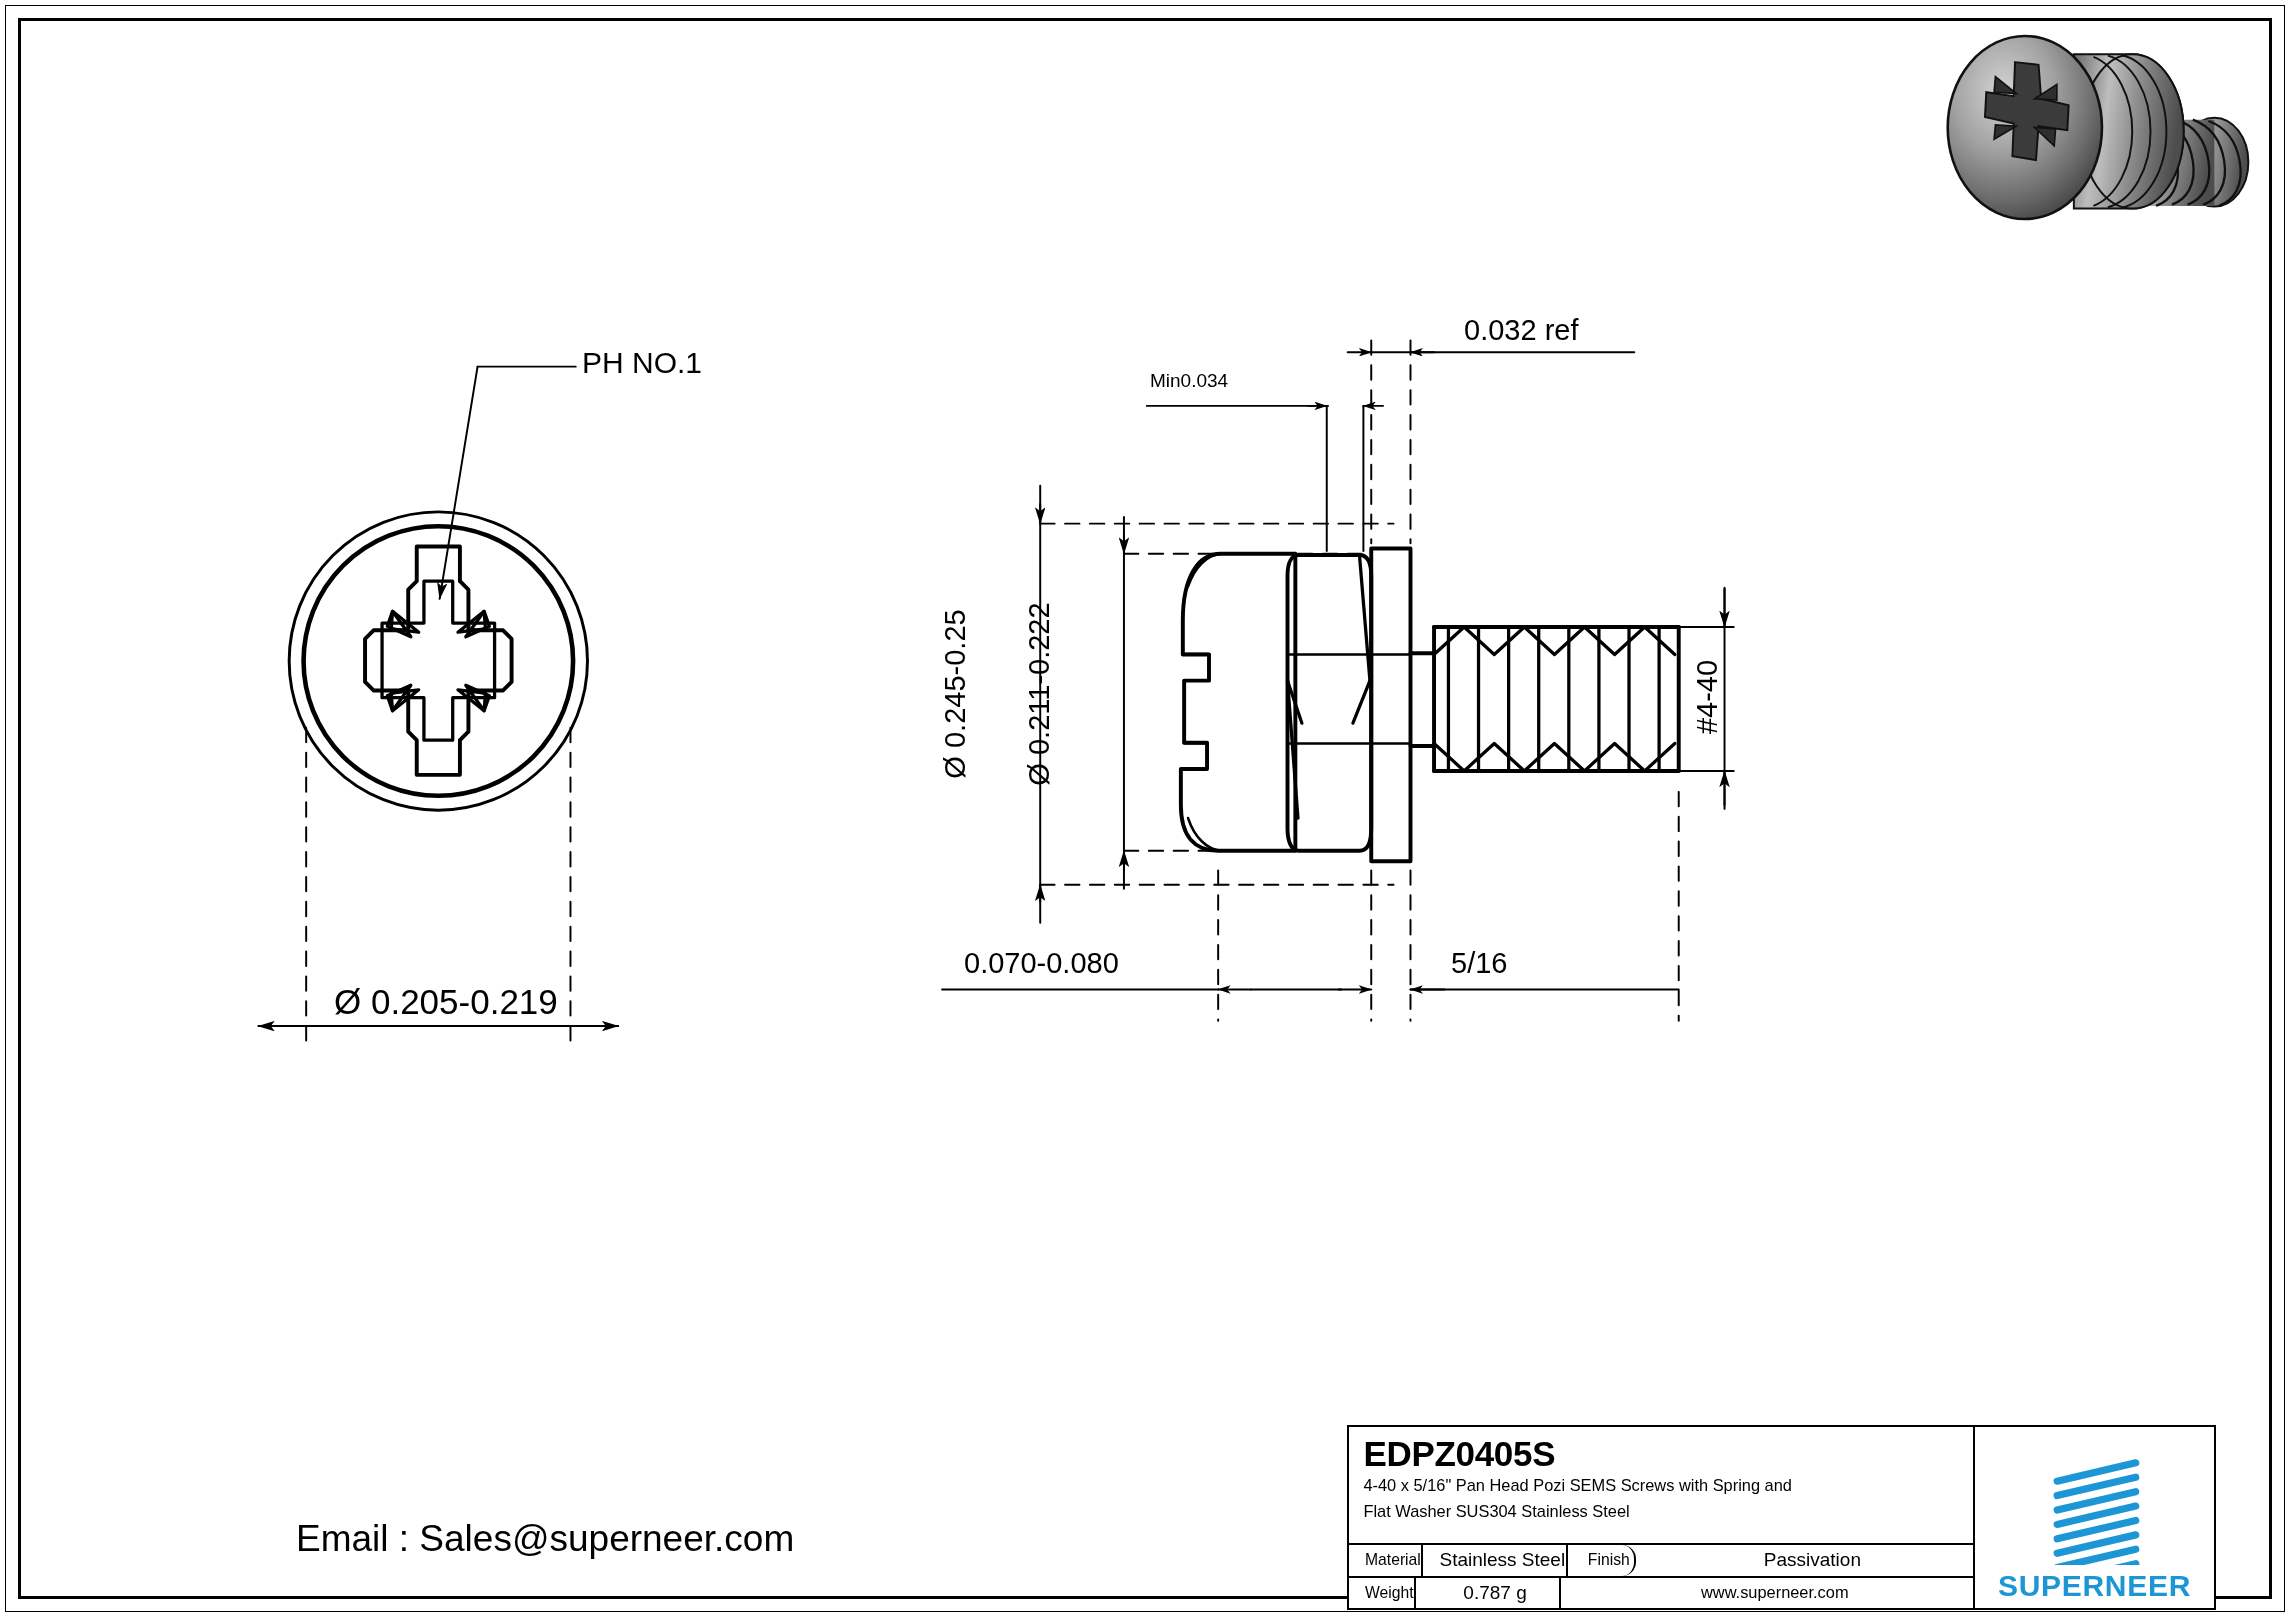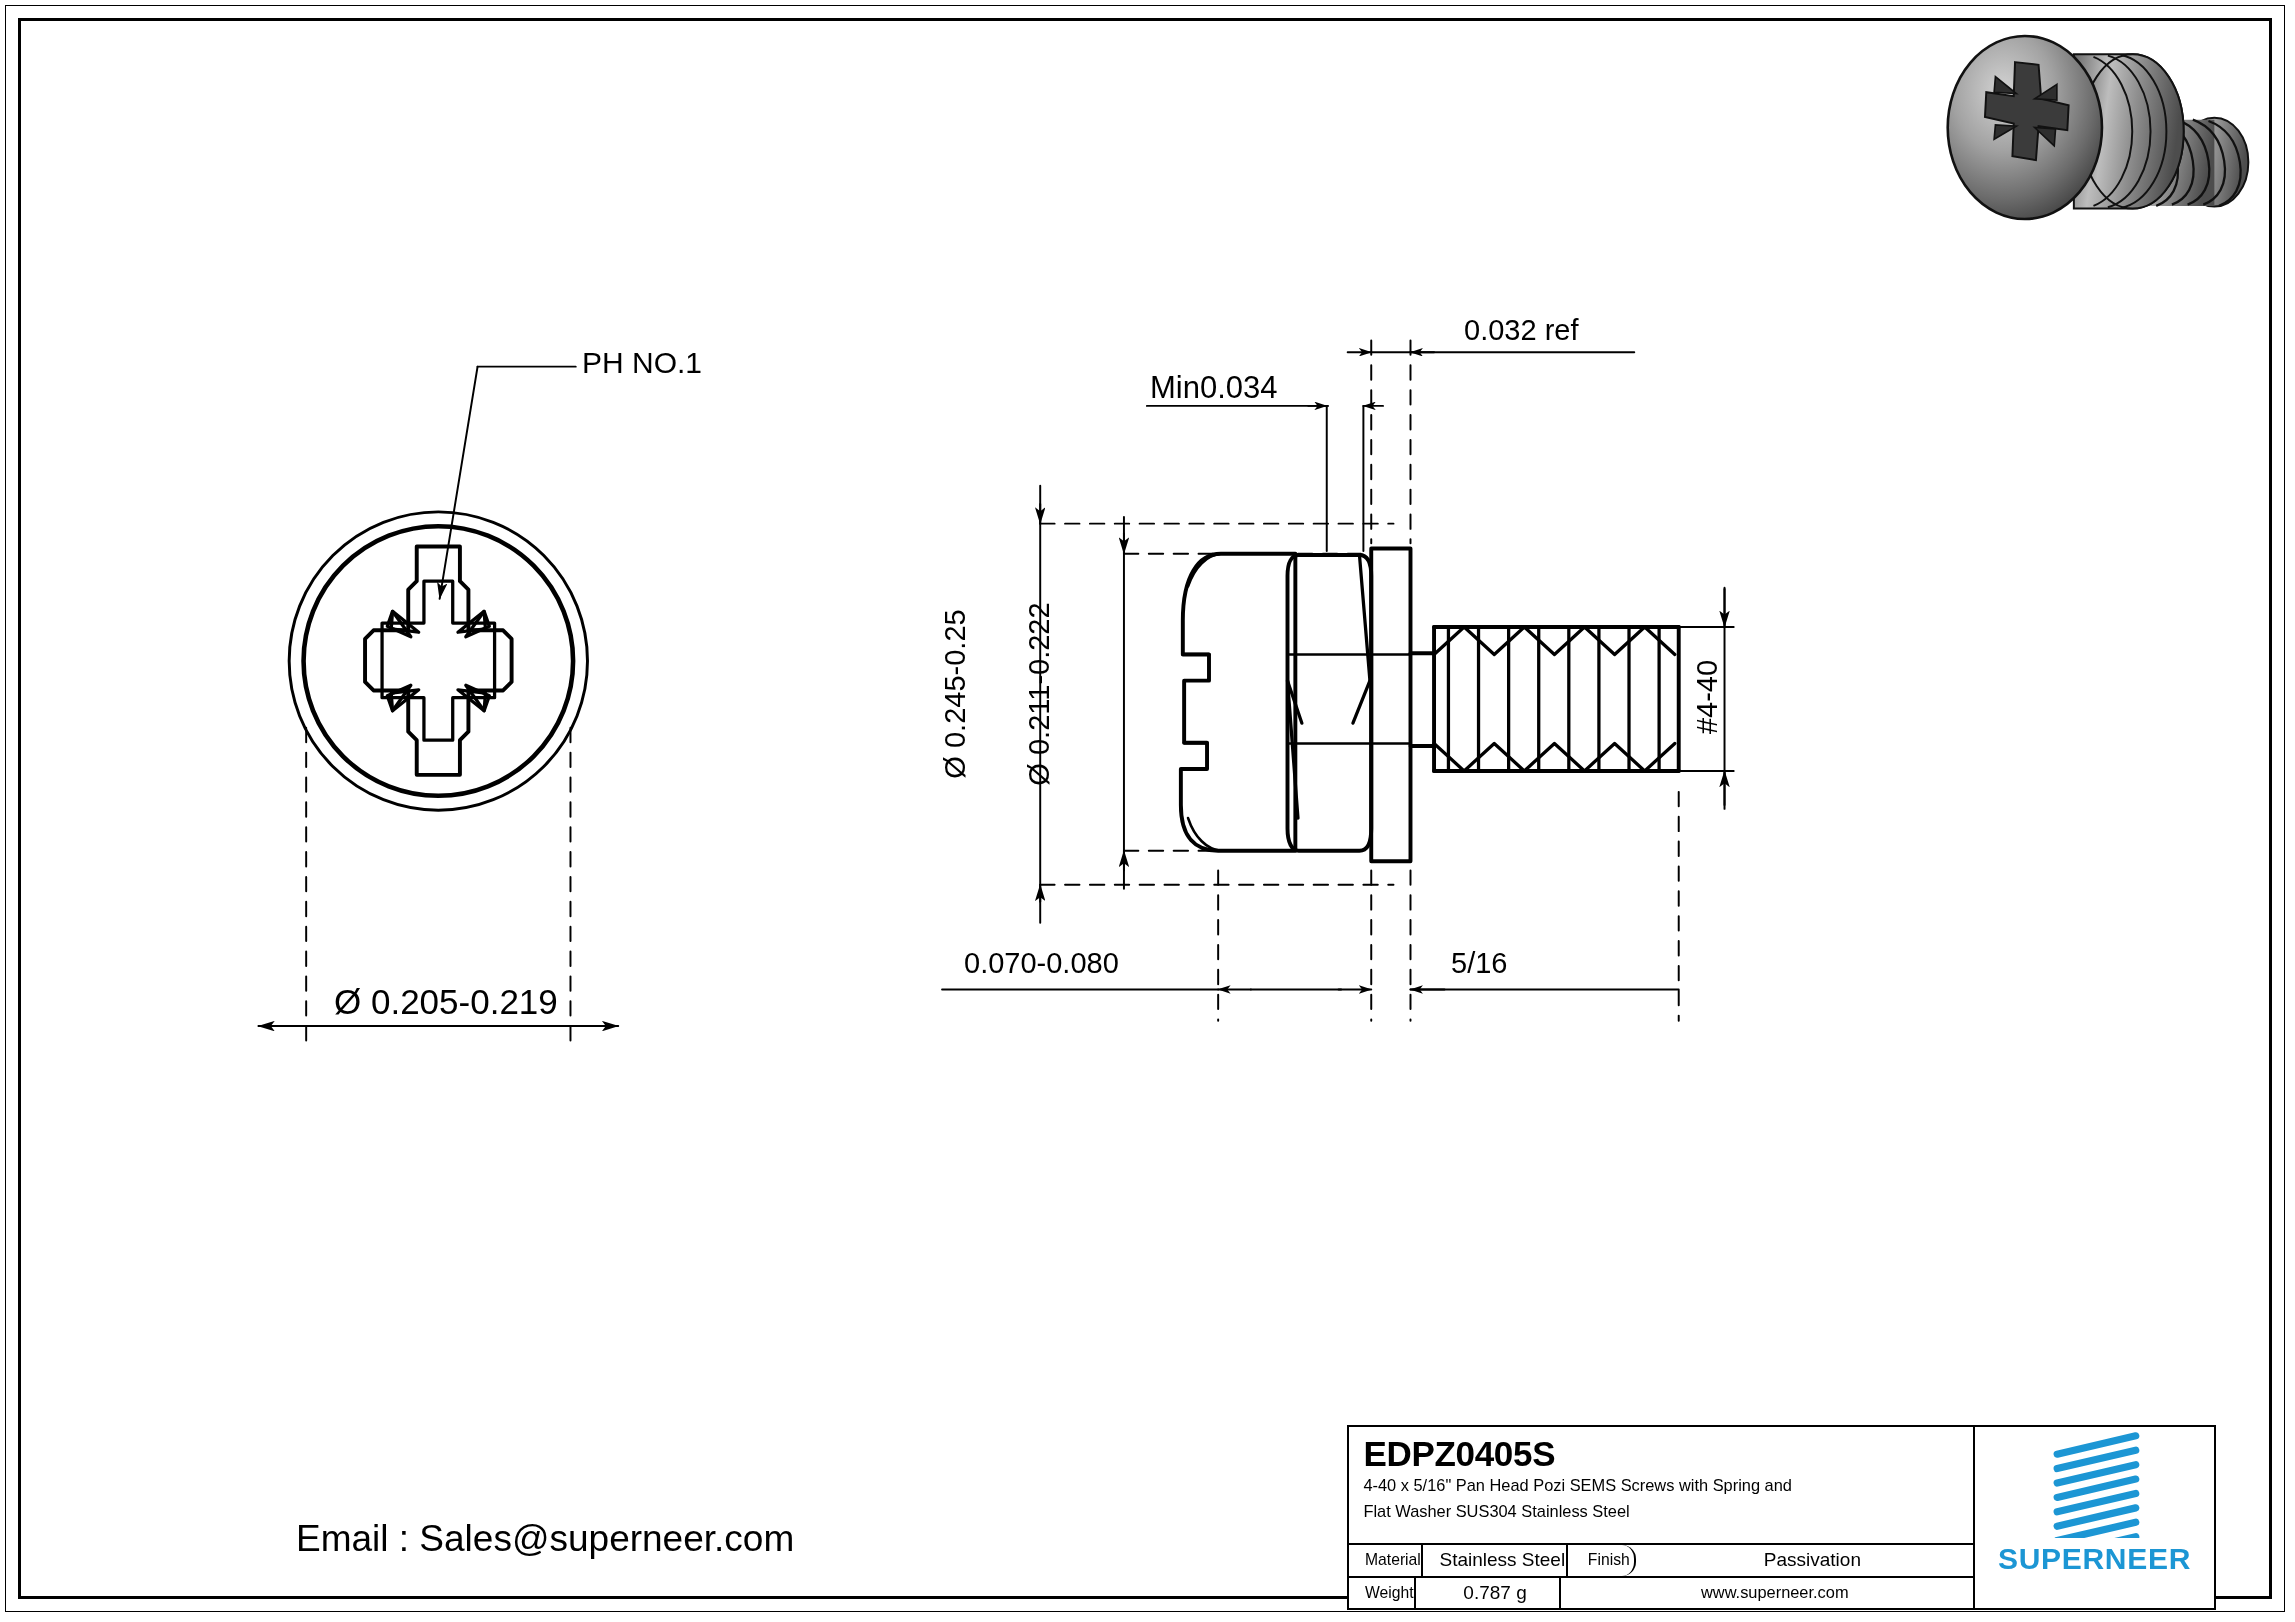--- a/index.html
+++ b/index.html
@@ -27,21 +27,21 @@
   .tb-row{flex:1 1 50%;display:flex;border-bottom:0;}
   .tb-row.first{border-bottom:2px solid #000;}
   .tb-cell{display:flex;align-items:center;justify-content:center;box-sizing:border-box;
            border-right:2px solid #000;font-size:17px;padding-left:16px;}
   .tb-cell.last{border-right:none;}
   .c-label{flex:0 0 65px;font-size:15.7px;}
   .c-value{flex:0 0 145px;font-size:19px;}
   .c-finish-label{flex:0 0 68px;font-size:15.7px;border-radius:14px;}
   .c-finish-value{flex:1 1 auto;font-size:19px;}
   .c-web{flex:1 1 auto;font-size:16.4px;}
-  #tb-logo{flex:1 1 auto;display:flex;flex-direction:column;align-items:center;justify-content:flex-start;padding-top:1px;box-sizing:border-box;}
+  #tb-logo{flex:1 1 auto;display:flex;flex-direction:column;align-items:center;justify-content:flex-start;padding-top:28px;box-sizing:border-box;}
   #logo-mark{width:109px;height:110px;}
   #logo-word{font-size:30px;font-weight:bold;letter-spacing:0.7px;margin-top:3.9px;font-family:"Liberation Sans",sans-serif;}
 
   
   #email{position:absolute;left:296px;top:1518px;font-size:37px;font-family:Liberation Sans, sans-serif;}
 
   
   #render3d{position:absolute;left:1917px;top:27.5px;width:366px;height:216px;}
 </style>
 </head>
@@ -241,21 +241,21 @@
 
     </g>
   </svg>
 
   <div class="dim" style="left:582px;top:346px;font-size:30px;">PH NO.1</div>
 
   <div class="dim" style="left:334px;top:982px;font-size:35px;">Ø 0.205-0.219</div>
 
   <div class="dim" style="left:1464px;top:314px;font-size:29px;">0.032 ref</div>
 
-  <div class="dim" style="left:1150px;top:370px;font-size:31px;">Min0.034</div>
+  <div class="dim" style="left:1150px;top:370px;font-size:19px;">Min0.034</div>
 
   <div class="dim" style="left:955px;top:694px;font-size:29px;transform:translate(-50%,-50%) rotate(-90deg);transform-origin:center;">Ø 0.245-0.25</div>
 
   <div class="dim" style="left:1039px;top:694px;font-size:29px;transform:translate(-50%,-50%) rotate(-90deg);transform-origin:center;">Ø 0.211-0.222</div>
 
   <div class="dim" style="left:1707px;top:697px;font-size:29px;transform:translate(-50%,-50%) rotate(-90deg);transform-origin:center;">#4-40</div>
 
   <div class="dim" style="left:964px;top:947px;font-size:29px;">0.070-0.080</div>
 
   <div class="dim" style="left:1451px;top:947px;font-size:29px;">5/16</div>

